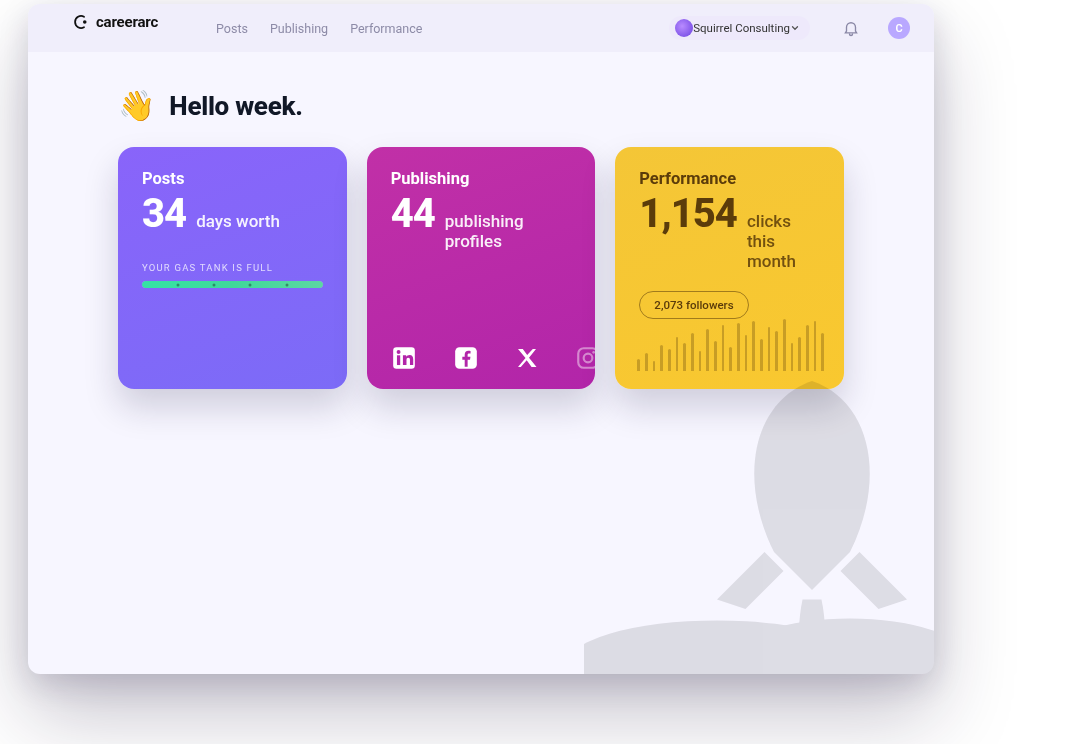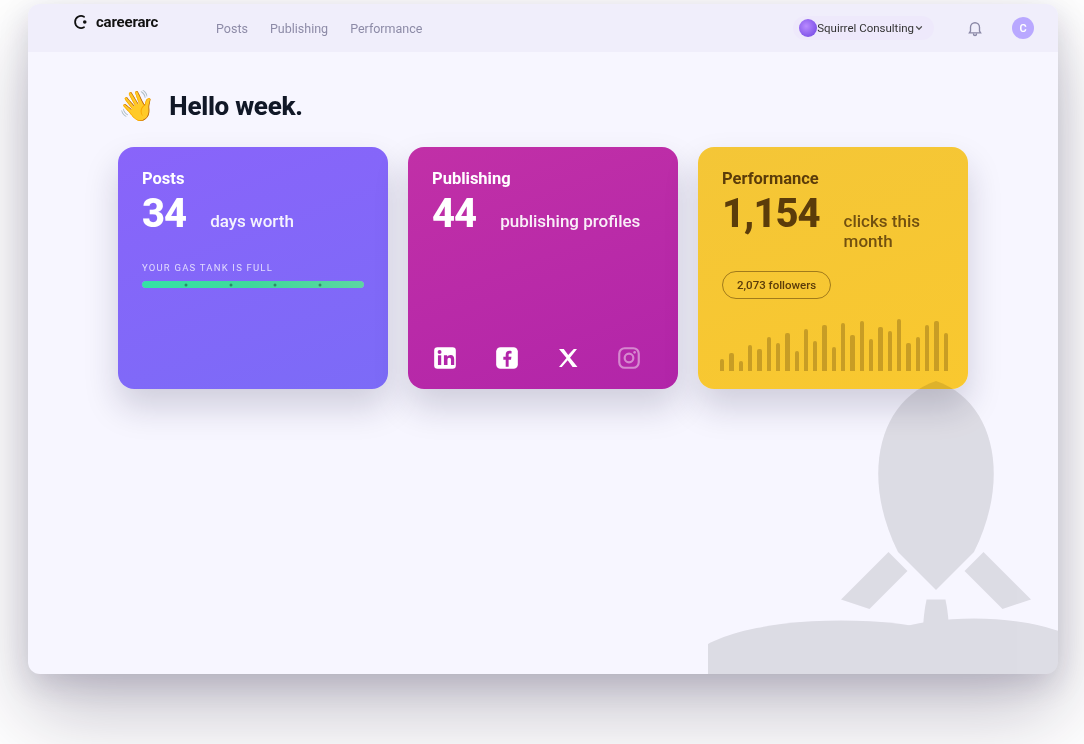--- a/index.html
+++ b/index.html
@@ -14,21 +14,21 @@
     --gold-a:#f4c637;
     --gold-b:#f9c82f;
     --dark-gold:#5b3c0a;
     --green:#3fd99a;
     --badge:#eee9fb;
     --badge-text:#333;
   }
   html,body{margin:0;padding:0;background:#ffffff;font-family:-apple-system,BlinkMacSystemFont,"Segoe UI",Roboto,Helvetica,Arial,sans-serif;}
   .stage{width:1084px;height:744px;position:relative;}
   .app{
-    position:absolute;left:28px;top:4px;width:1030px;height:670px;
+    position:absolute;left:28px;top:4px;width:906px;height:670px;
     background:var(--bg);border-radius:12px;overflow:hidden;
     box-shadow:0 40px 80px rgba(30,20,60,.25), 0 10px 30px rgba(30,20,60,.15);
   }
 
   
   .header{height:48px;background:var(--header);display:flex;align-items:center;padding:0 24px 0 90px;gap:22px;}
   .logo{position:absolute;left:44px;top:9px;display:flex;align-items:center;gap:6px;color:#111;font-weight:700;font-size:15px;letter-spacing:-.2px;}
   .logo svg{flex:0 0 auto}
   .nav{display:flex;gap:22px;margin-left:98px;}
   .nav a{color:var(--muted);font-size:12.5px;text-decoration:none;}
@@ -40,21 +40,21 @@
 
   
   .hero{padding:36px 90px 16px;display:flex;align-items:center;gap:14px;}
   .hero .wave{font-size:30px;}
   .hero h1{margin:0;font-size:26px;font-weight:800;color:var(--ink);letter-spacing:-.3px;}
 
   
   .cards{display:flex;gap:20px;padding:8px 90px 40px;}
   .card{flex:1;border-radius:16px;padding:22px 24px 20px;color:#fff;min-height:200px;box-shadow:0 18px 34px rgba(30,20,60,.18);position:relative;overflow:hidden;cursor:pointer;}
   .card h3{margin:0 0 6px;font-size:16.5px;font-weight:700;}
-  .metric-row{display:flex;align-items:baseline;gap:24px;margin-top:4px;}
+  .metric-row{display:flex;align-items:baseline;gap:10px;margin-top:4px;}
   .metric{font-size:40px;font-weight:800;letter-spacing:-1px;line-height:1;}
   .sub{font-size:17px;font-weight:500;opacity:.92;}
   .pill{display:inline-block;margin-top:20px;border:1px solid rgba(255,255,255,.55);border-radius:999px;padding:6px 14px;font-size:11.5px;font-weight:500;}
 
   
   .card.posts{background:linear-gradient(160deg,var(--purple-a),var(--purple-b));}
   .posts .gauge-label{margin-top:28px;font-size:9.5px;letter-spacing:1.2px;opacity:.75;font-weight:400;}
   .posts .gauge{margin-top:8px;height:7px;border-radius:4px;background:rgba(255,255,255,.25);position:relative;overflow:hidden;}
   .posts .gauge .fill{position:absolute;left:0;top:0;bottom:0;right:0;border-radius:4px;background:linear-gradient(90deg,#35e3a5,#3fd99a,#5cd7a1);}
   .posts .gauge .tick{position:absolute;top:50%;width:3px;height:3px;border-radius:50%;background:rgba(0,0,0,.35);transform:translate(-50%,-50%);}

